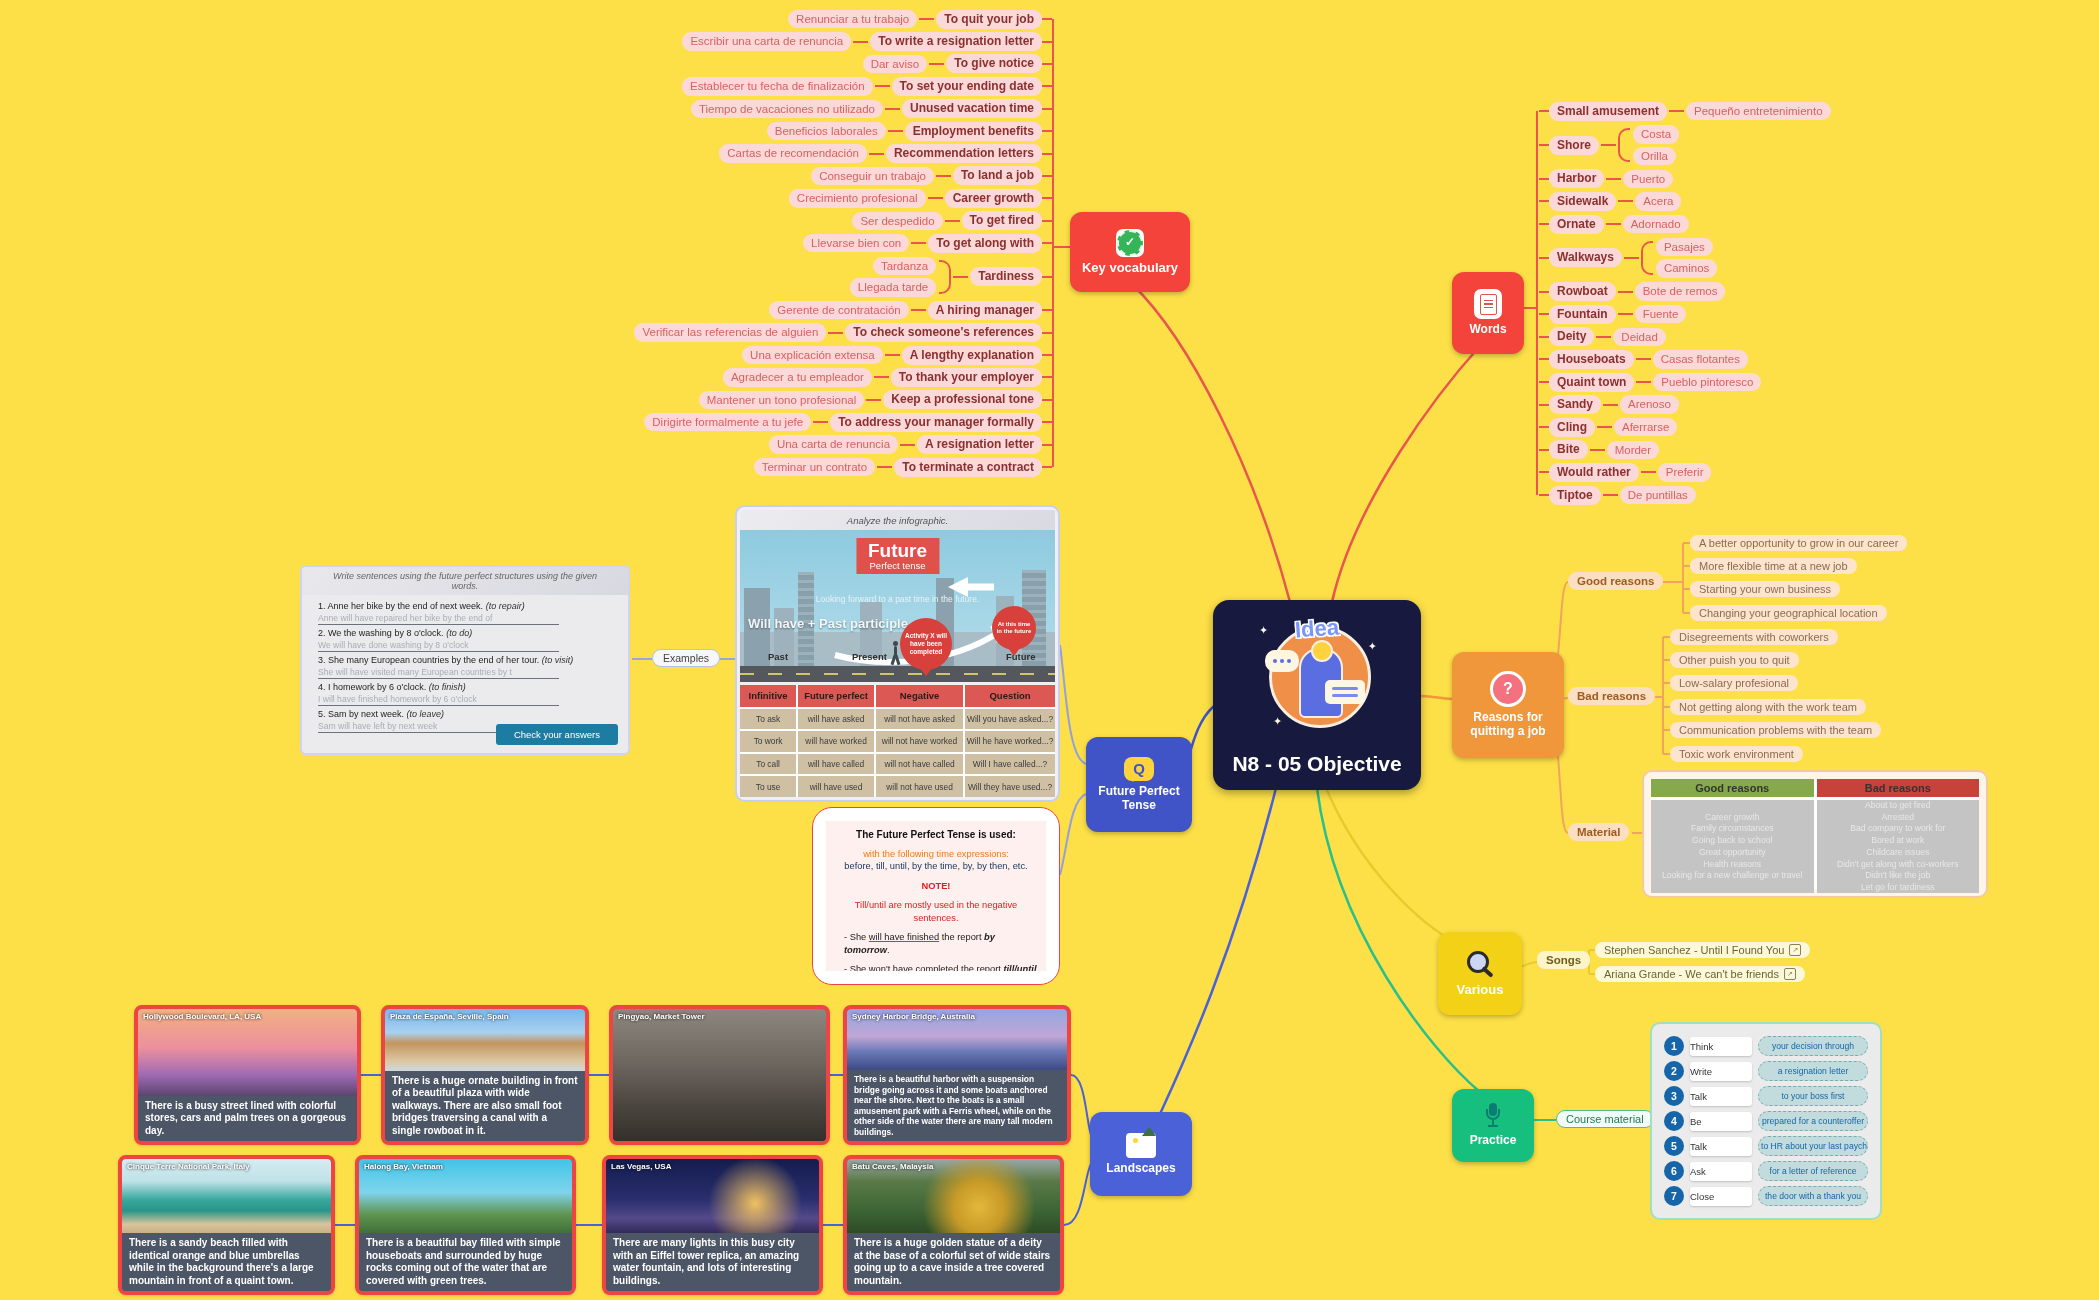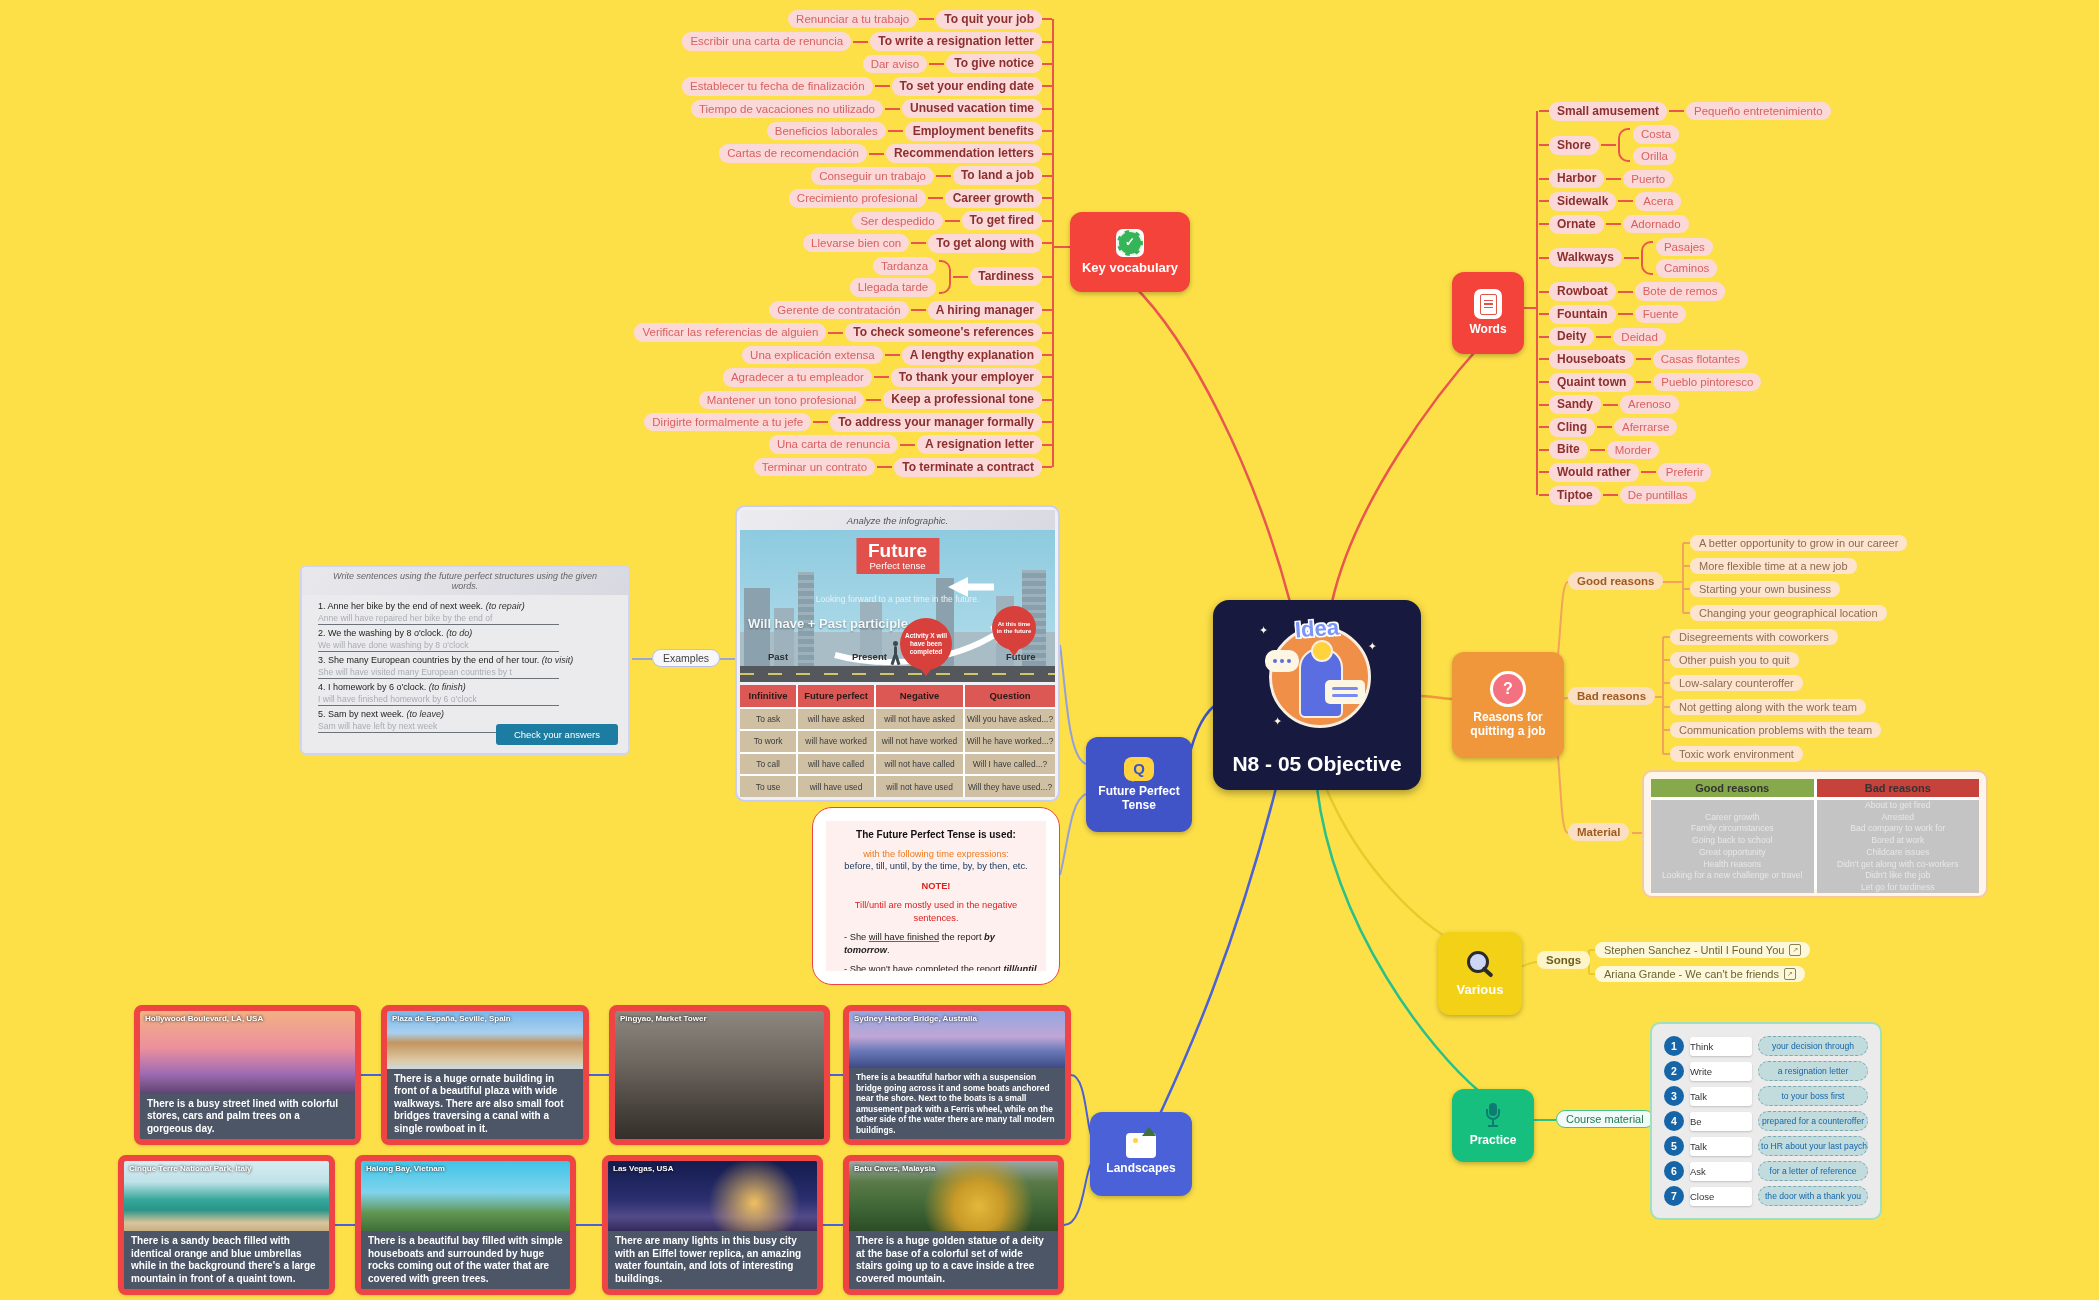--- a/index.html
+++ b/index.html
@@ -200,21 +200,21 @@
            display:flex;align-items:center;justify-content:center;padding:0 20px;text-align:center}
   .ws-body{padding:6px 16px 0 16px}
   .ws-item{margin-bottom:1px}
   .ws-prompt{font-size:9px;color:#222}
   .ws-hint{color:#333}
   .ws-answer{font-size:8.6px;color:#a8adb3;border-bottom:1.5px solid #6d7278;width:82%;padding:1px 0;margin:1px 0 3px 0}
   .ws-btn{position:absolute;right:10px;bottom:8px;background:#1d7ca1;color:#fff;border:none;border-radius:3px;
           font-size:9.5px;padding:5px 18px;font-family:"Liberation Sans",sans-serif;cursor:pointer}
 
   
-  .land-card{position:absolute;height:140px;border:6px solid #ef4444;border-radius:8px;overflow:hidden;background:#4d5666;
+  .land-card{position:absolute;height:140px;border:4px solid #ef4444;border-radius:8px;overflow:hidden;background:#4d5666;
              display:flex;flex-direction:column;z-index:1;box-sizing:border-box;box-shadow:0 1px 3px rgba(0,0,0,.15)}
   .cards .land-card:nth-of-type(1){left:134px;top:1005px;width:227px}
   .cards .land-card:nth-of-type(2){left:381px;top:1005px;width:208px}
   .cards .land-card:nth-of-type(3){left:609px;top:1005px;width:221px}
   .cards .land-card:nth-of-type(4){left:843px;top:1005px;width:228px}
   .cards .land-card:nth-of-type(5){left:118px;top:1155px;width:217px}
   .cards .land-card:nth-of-type(6){left:355px;top:1155px;width:221px}
   .cards .land-card:nth-of-type(7){left:602px;top:1155px;width:221px}
   .cards .land-card:nth-of-type(8){left:843px;top:1155px;width:221px}
   .cards .land-card:nth-of-type(4) .cap{font-size:8.4px}
@@ -673,21 +673,21 @@
           <span class="reason-chip">Disegreements with coworkers</span>
         </div>
       
         <div class="rrow">
           <span class="gstub"></span>
           <span class="reason-chip">Other puish you to quit</span>
         </div>
       
         <div class="rrow">
           <span class="gstub"></span>
-          <span class="reason-chip">Low-salary counteroffer</span>
+          <span class="reason-chip">Low-salary profesional</span>
         </div>
       
         <div class="rrow">
           <span class="gstub"></span>
           <span class="reason-chip">Not getting along with the work team</span>
         </div>
       
         <div class="rrow">
           <span class="gstub"></span>
           <span class="reason-chip">Communication problems with the team</span>

